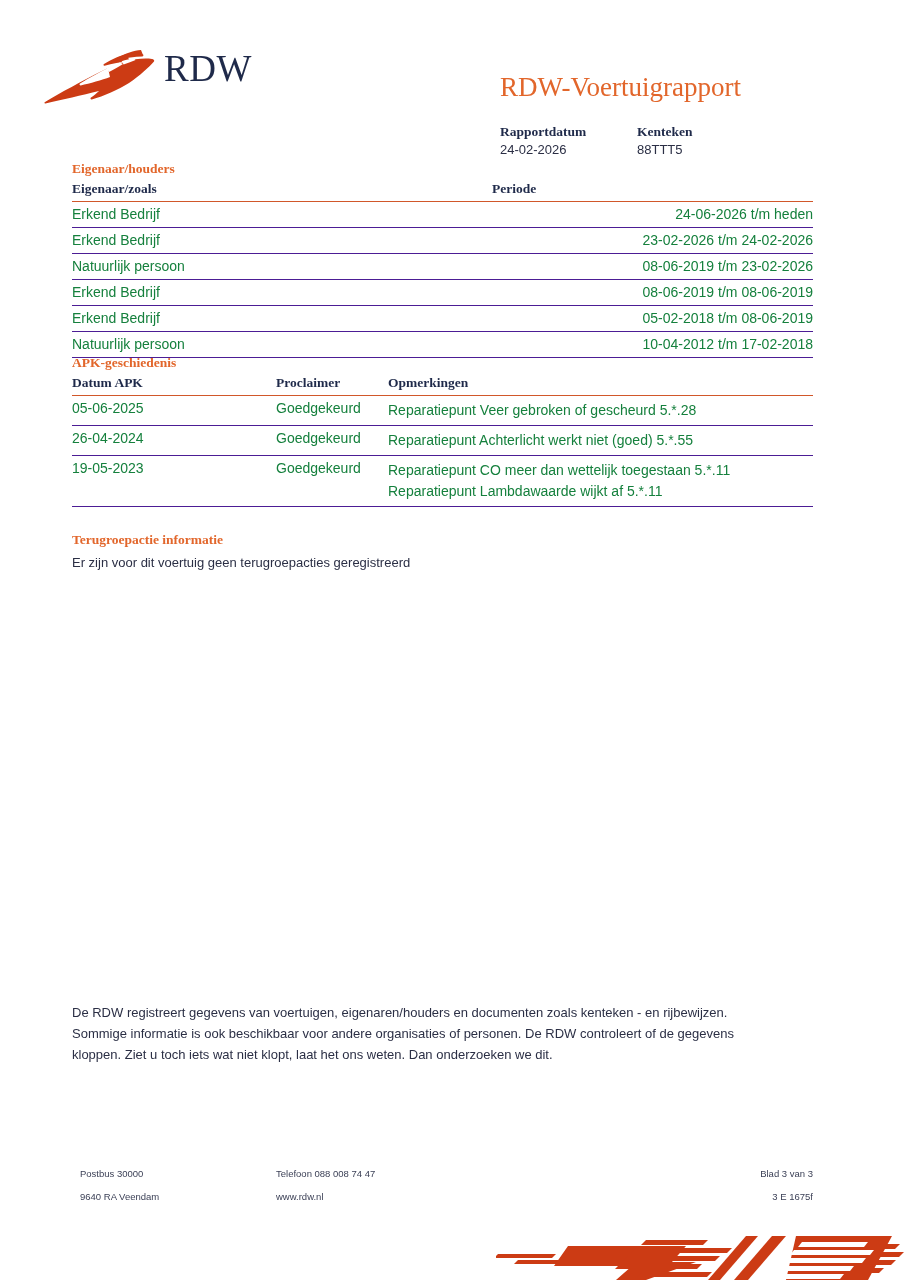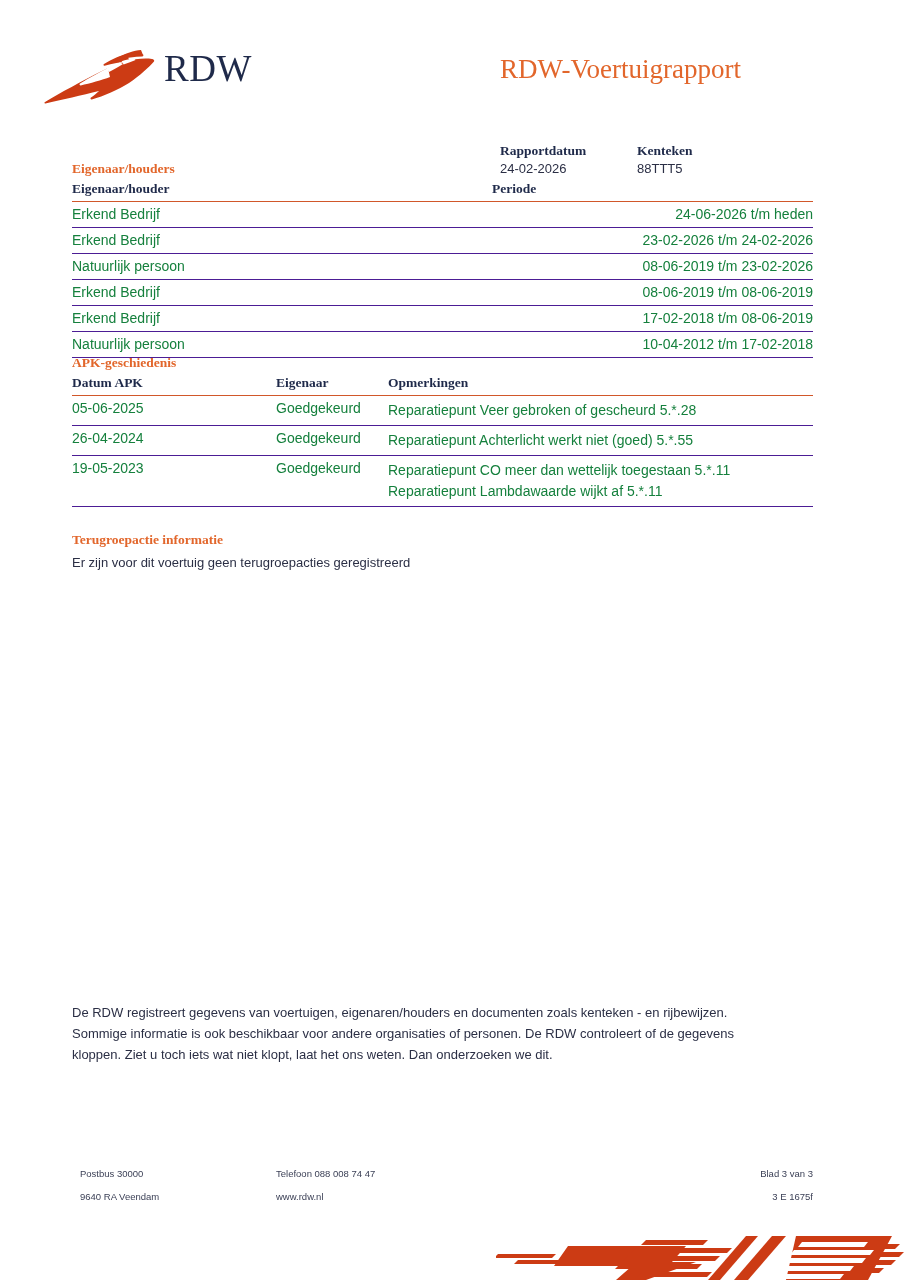--- a/index.html
+++ b/index.html
@@ -56,39 +56,38 @@
     font-family: "Liberation Serif", serif;
     font-size: 37px;
     letter-spacing: 0.5px;
     color: #1f2a4a;
     line-height: 1;
   }
 
   .report-title {
     position: absolute;
     left: 500px;
-    top: 28px;
+    top: 46px;
     font-family: "Liberation Serif", serif;
     font-size: 27px;
     color: #e2662b;
     line-height: 1;
     white-space: nowrap;
   }
 
   .meta-row {
     position: absolute;
     left: 500px;
     top: 95px;
     width: 360px;
   }
 
   .meta-col {
     display: inline-block;
     vertical-align: top;
-    margin-top: 19px;
   }
 
   .meta-col.first { width: 137px; }
 
   .meta-label {
     font-family: "Liberation Serif", serif;
     font-weight: bold;
     font-size: 13.5px;
     color: #1f2a4a;
     line-height: 17px;
@@ -233,21 +232,21 @@
 
   <div class="section" style="top:160px;">
     <div class="section-heading">Eigenaar/houders</div>
     <table class="data owners">
       <colgroup>
           <col class="c1">
           <col class="c2">
         </colgroup>
       <thead>
         <tr>
-          <th>Eigenaar/houder</th>
+          <th>Eigenaar/zoals</th>
           <th class="col-right">Periode</th>
         </tr>
       </thead>
       <tbody>
           <tr>
             <td>Erkend Bedrijf</td>
             <td class="col-right">24-06-2026 t/m heden</td>
           </tr>
           <tr>
             <td>Erkend Bedrijf</td>
@@ -256,42 +255,42 @@
           <tr>
             <td>Natuurlijk persoon</td>
             <td class="col-right">08-06-2019 t/m 23-02-2026</td>
           </tr>
           <tr>
             <td>Erkend Bedrijf</td>
             <td class="col-right">08-06-2019 t/m 08-06-2019</td>
           </tr>
           <tr>
             <td>Erkend Bedrijf</td>
-            <td class="col-right">17-02-2018 t/m 08-06-2019</td>
+            <td class="col-right">05-02-2018 t/m 08-06-2019</td>
           </tr>
           <tr>
             <td>Natuurlijk persoon</td>
             <td class="col-right">10-04-2012 t/m 17-02-2018</td>
           </tr>
         </tbody>
     </table>
   </div>
 
   <div class="section" style="top:354px;">
     <div class="section-heading">APK-geschiedenis</div>
     <table class="data apk">
       <colgroup>
           <col class="c1">
           <col class="c2">
           <col class="c3">
         </colgroup>
       <thead>
         <tr>
           <th>Datum APK</th>
-          <th>Eigenaar</th>
+          <th>Proclaimer</th>
           <th>Opmerkingen</th>
         </tr>
       </thead>
       <tbody>
           <tr>
             <td>05-06-2025</td>
             <td>Goedgekeurd</td>
             <td class="remarks">
               <div>Reparatiepunt Veer gebroken of gescheurd 5.*.28</div>
             </td>

